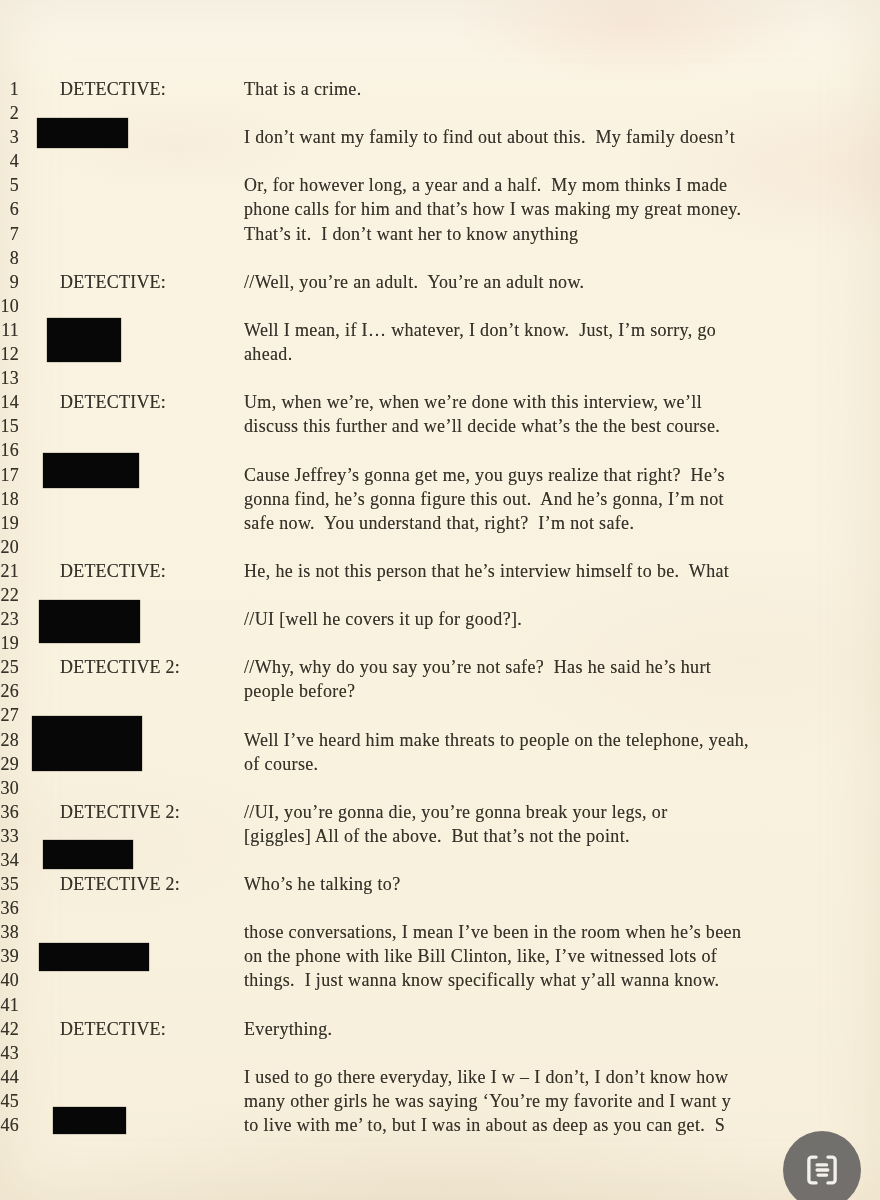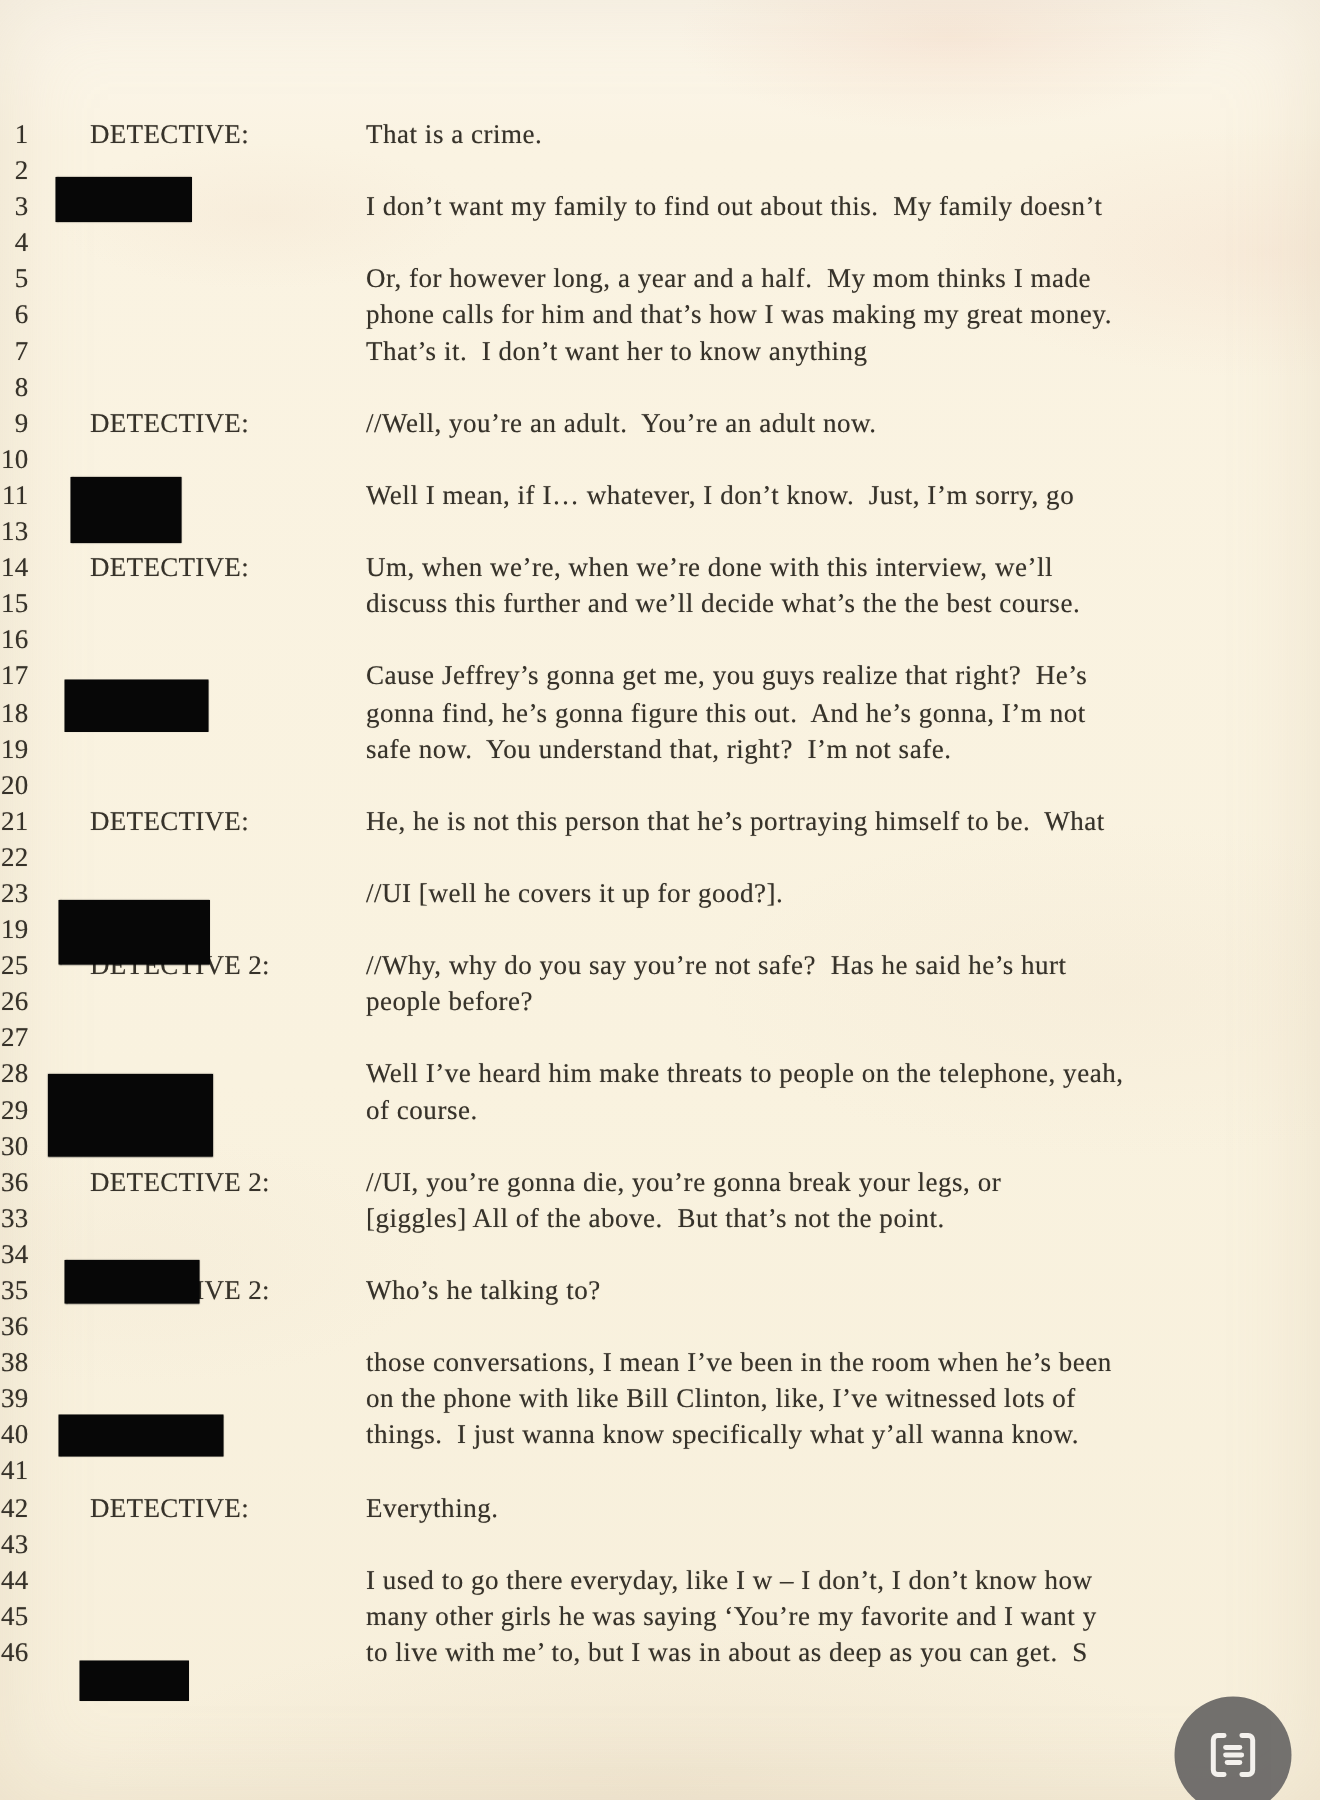--- a/index.html
+++ b/index.html
@@ -119,20 +119,25 @@
       <span class="speaker"></span>
       <span class="dialogue"></span>
     </div>
 
     <div class="row">
       <span class="num">11</span>
       <span class="speaker"></span>
       <span class="dialogue">Well I mean, if I… whatever, I don’t know.  Just, I’m sorry, go</span>
     </div>
 
+    <div class="row">
+      <span class="num">12</span>
+      <span class="speaker"></span>
+      <span class="dialogue">ahead.</span>
+    </div>
 
     <div class="row">
       <span class="num">13</span>
       <span class="speaker"></span>
       <span class="dialogue"></span>
     </div>
 
     <div class="row">
       <span class="num">14</span>
       <span class="speaker">DETECTIVE:</span>
@@ -171,21 +176,21 @@
 
     <div class="row">
       <span class="num">20</span>
       <span class="speaker"></span>
       <span class="dialogue"></span>
     </div>
 
     <div class="row">
       <span class="num">21</span>
       <span class="speaker">DETECTIVE:</span>
-      <span class="dialogue">He, he is not this person that he’s portraying himself to be.  What</span>
+      <span class="dialogue">He, he is not this person that he’s interview himself to be.  What</span>
     </div>
 
     <div class="row">
       <span class="num">22</span>
       <span class="speaker"></span>
       <span class="dialogue"></span>
     </div>
 
     <div class="row">
       <span class="num">23</span>

